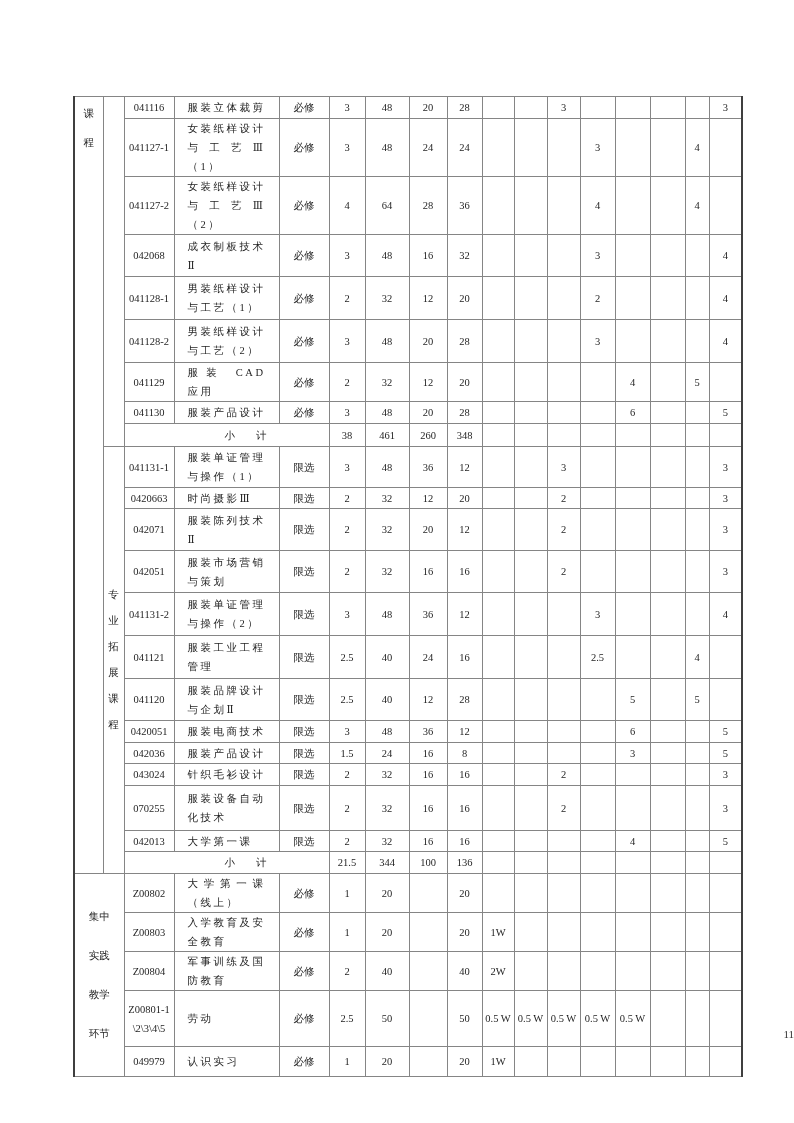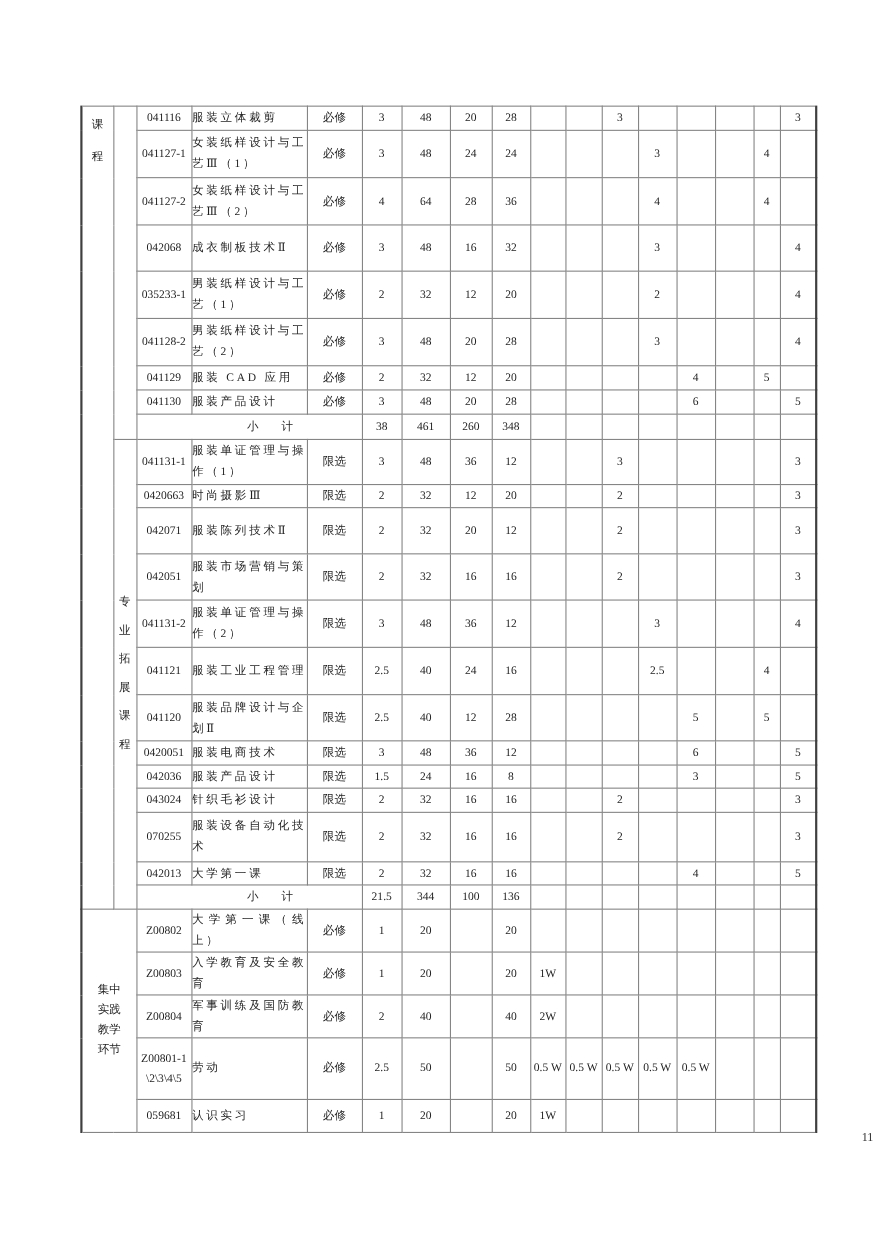--- a/index.html
+++ b/index.html
@@ -1,25 +1,25 @@
 <!DOCTYPE html>
 <html><head>
 <meta charset="utf-8">
 <style>
   html,body{margin:0;padding:0;background:#ffffff;}
   body{width:794px;height:1123px;position:relative;font-family:"Liberation Serif","DejaVu Serif",serif;color:#1f1f1f;}
   table.sched{position:absolute;left:73px;top:96px;width:668px;table-layout:fixed;border-collapse:collapse;
     border-left:2px solid #3f3f3f;border-right:2px solid #3f3f3f;border-top:1px solid #858585;border-bottom:1px solid #858585;}
   td{border:1px solid #858585;font-size:10.5px;line-height:17px;text-align:center;vertical-align:middle;padding:0 1px;overflow:hidden;}
   td.code{line-height:19px;padding:0 2px;word-break:break-all;}
-  td.name{text-align:justify;letter-spacing:2.5px;line-height:19px;padding:0 0;}
+  td.name{text-align:justify;letter-spacing:2.5px;line-height:19px;padding:0 13px;}
   td.grp{white-space:pre-line;letter-spacing:0;}
   td.grpA{vertical-align:top;line-height:29px;padding-top:2px;}
   td.grpB{line-height:26px;}
-  td.grpC{line-height:18px;}
+  td.grpC{line-height:39px;}
   td.sub{letter-spacing:0;padding-left:39px;}
   td.s{padding:0 2px;line-height:15px;}
   .pagenum{position:absolute;top:1028px;left:0;width:794px;text-align:right;font-size:11px;color:#333;}
 </style>
 </head>
 <body>
 
 <table class="sched">
 <colgroup>
 <col style="width:29px">
@@ -111,21 +111,21 @@
 <td class="s"></td>
 <td class="s"></td>
 <td class="s">3</td>
 <td class="s"></td>
 <td class="s"></td>
 <td class="s"></td>
 <td class="s">4</td>
 </tr>
 
 <tr style="height:43px">
-<td class="code">035233-1</td>
+<td class="code">041128-1</td>
 <td class="name">男装纸样设计与工艺（1）</td>
 <td>必修</td>
 <td>2</td>
 <td>32</td>
 <td>12</td>
 <td>20</td>
 <td class="s"></td>
 <td class="s"></td>
 <td class="s"></td>
 <td class="s">2</td>
@@ -513,21 +513,21 @@
 <td class="s">0.5 W</td>
 <td class="s">0.5 W</td>
 <td class="s">0.5 W</td>
 <td class="s">0.5 W</td>
 <td class="s"></td>
 <td class="s"></td>
 <td class="s"></td>
 </tr>
 
 <tr style="height:30px">
-<td class="code">059681</td>
+<td class="code">049979</td>
 <td class="name">认识实习</td>
 <td>必修</td>
 <td>1</td>
 <td>20</td>
 <td></td>
 <td>20</td>
 <td class="s">1W</td>
 <td class="s"></td>
 <td class="s"></td>
 <td class="s"></td>

